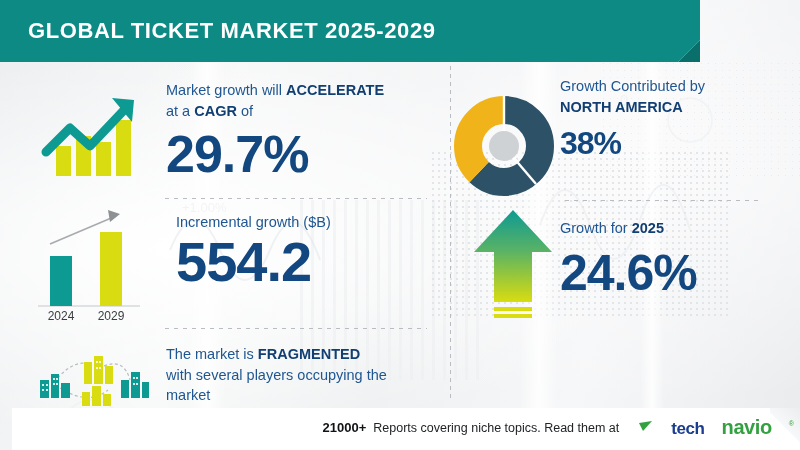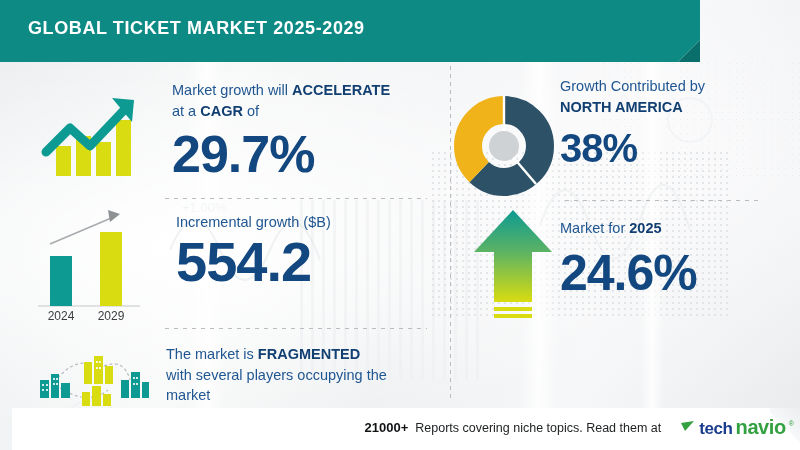--- a/index.html
+++ b/index.html
@@ -47,21 +47,21 @@
     background: #0d8a84;
     clip-path: polygon(0 0, 700px 0, 700px 40px, 678px 62px, 0 62px);
   }
   .banner-fold {
     position:absolute; left:678px; top:40px; width:22px; height:22px;
     background:#0a6f6a;
     clip-path: polygon(0 22px, 22px 0, 22px 22px);
   }
   .banner-title {
     position:absolute; left:28px; top:18px;
-    color:#ffffff; font-size:18px; font-weight:bold; letter-spacing:.6px;
+    color:#ffffff; font-size:22px; font-weight:bold; letter-spacing:.6px;
   }
 
   
   .v-divider {
     position:absolute; left:450px; top:66px; width:1px; height:334px;
     background-image: linear-gradient(to bottom,#b9bdc2 0 4px, transparent 4px 8px);
     background-size: 1px 8px;
   }
   .h-divider {
     position:absolute; height:1px;
@@ -73,27 +73,27 @@
   .h-div-3 { left:565px; top:200px; width:197px; }
 
   
   .lead { color:#1f5692; font-size:14.5px; line-height:1.42; }
   .lead b { color:#123f72; font-weight:bold; }
   .bignum {
     color:#13477f; font-weight:bold; letter-spacing:-1px;
     font-family:"Liberation Sans", sans-serif;
   }
 
-  .blk-cagr  { position:absolute; left:166px; top:80px;  width:268px;margin-left:6px; }
+  .blk-cagr  { position:absolute; left:166px; top:80px;  width:268px; }
   .blk-cagr .bignum  { font-size:52px; line-height:1.05; margin-top:6px; }
   .blk-inc   { position:absolute; left:176px; top:212px; width:268px; }
   .blk-inc .bignum   { font-size:56px; line-height:1.05; }
   .blk-frag  { position:absolute; left:166px; top:344px; width:272px; }
   .blk-na    { position:absolute; left:560px; top:76px;  width:240px; }
-  .blk-na .bignum    { font-size:40px; line-height:1.05; margin-top:10px; }
+  .blk-na .bignum    { font-size:32px; line-height:1.05; margin-top:10px; }
   .blk-25    { position:absolute; left:560px; top:218px; width:240px; }
   .blk-25 .bignum    { font-size:50px; line-height:1.05; margin-top:8px; }
 
   
   .icon { position:absolute; }
   .ic-growth { left:28px;  top:82px;  width:118px; height:100px; }
   .ic-bars   { left:24px;  top:200px; width:122px; height:126px; }
   .ic-frag   { left:26px;  top:348px; width:124px; height:58px; }
   .ic-donut  { left:452px; top:96px;  width:104px; height:100px; }
   .ic-arrow  { left:470px; top:206px; width:86px;  height:116px; }
@@ -108,21 +108,21 @@
   .footer-corner {
     position:absolute; right:0; bottom:0; width:42px; height:42px;
     background:linear-gradient(225deg,#e7e9eb 0%, #f7f8f9 55%, #ffffff 56%);
   }
   .footer-inner {
     position:absolute; right:18px; bottom:11px;
     display:flex; align-items:center; gap:7px;
   }
   .foot-count { color:#111214; font-size:13px; font-weight:bold; }
   .foot-text  { color:#222426; font-size:12.5px; }
-  .logo { display:flex; align-items:baseline; gap:3px; margin-left:12px; }
+  .logo { display:flex; align-items:baseline; gap:17px; margin-left:12px; }
   .logo-tech { color:#1b3d8f; font-size:17px; font-weight:bold; letter-spacing:-.4px; }
   .logo-navio{ color:#34a141; font-size:20px; font-weight:bold; letter-spacing:-.4px; }
   .logo-reg  { color:#34a141; font-size:7px; position:relative; top:-8px; }
 </style>
 </head>
 <body>
 
 <div id="infographic">
 
   <div class="bg-texture">
@@ -272,21 +272,21 @@
   <div class="blk-na">
     <div class="lead">
       <span>Growth Contributed by</span><br>
       <b>NORTH AMERICA</b>
     </div>
     <div class="bignum">38%</div>
   </div>
 
   <div class="blk-25">
     <div class="lead">
-      <span>Market for </span><b>2025</b>
+      <span>Growth for </span><b>2025</b>
     </div>
     <div class="bignum">24.6%</div>
   </div>
 
   <div class="footer">
     <div class="footer-corner"></div>
     <div class="footer-inner">
       <span class="foot-count">21000+</span>
       <span class="foot-text">Reports covering niche topics. Read them at</span>
       <span class="logo">

